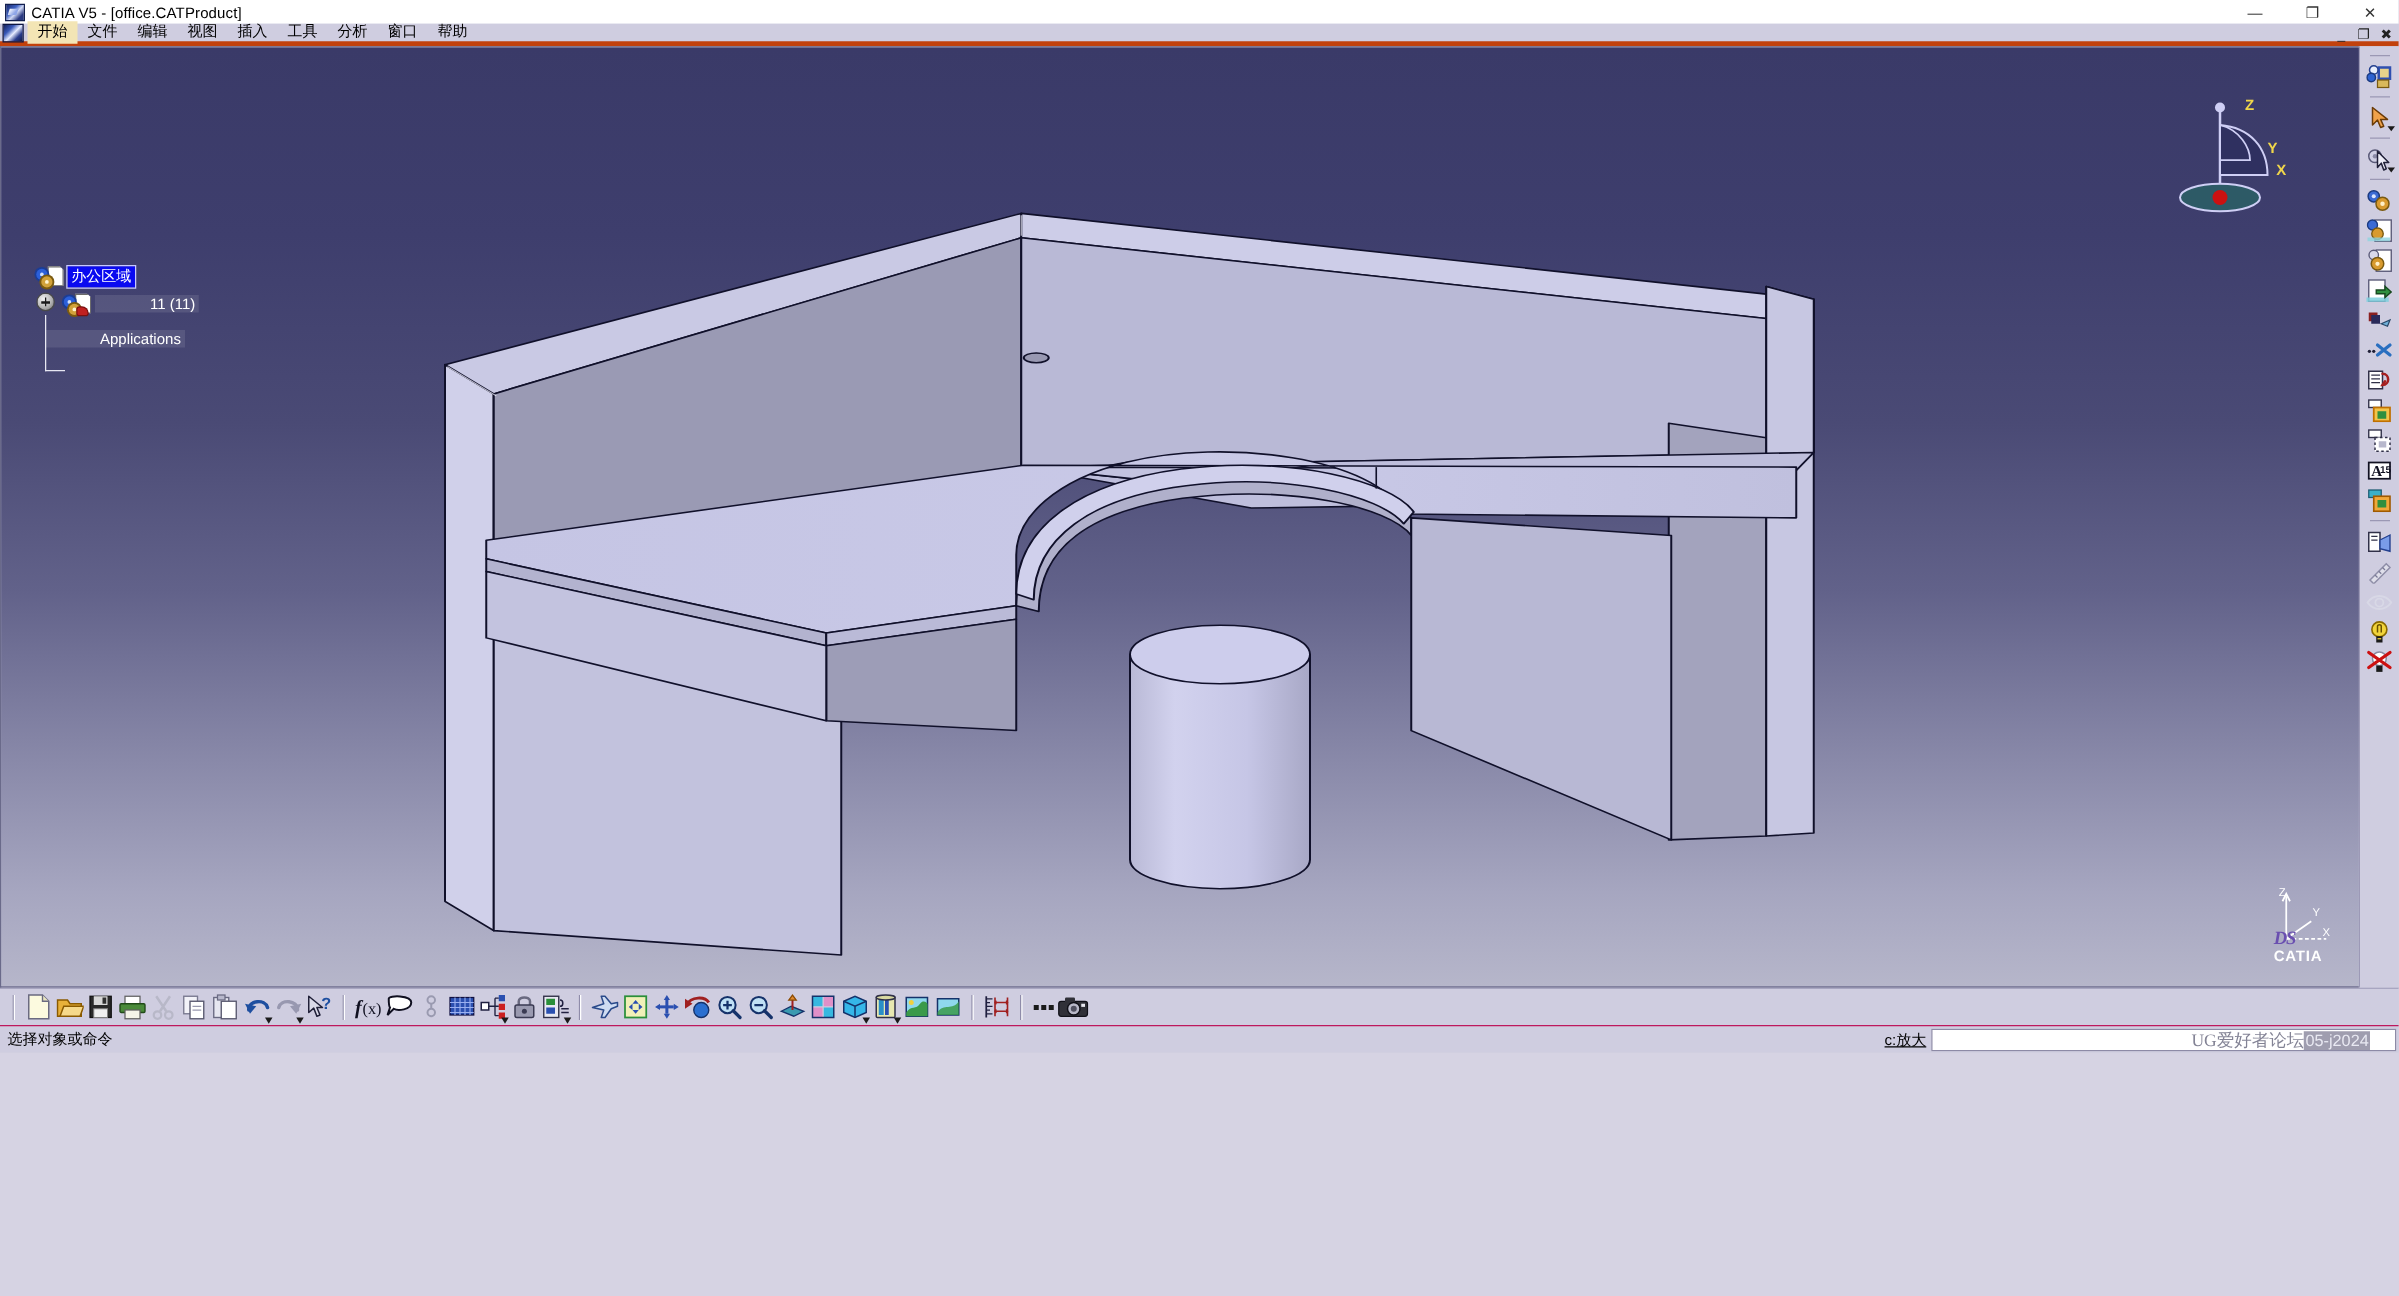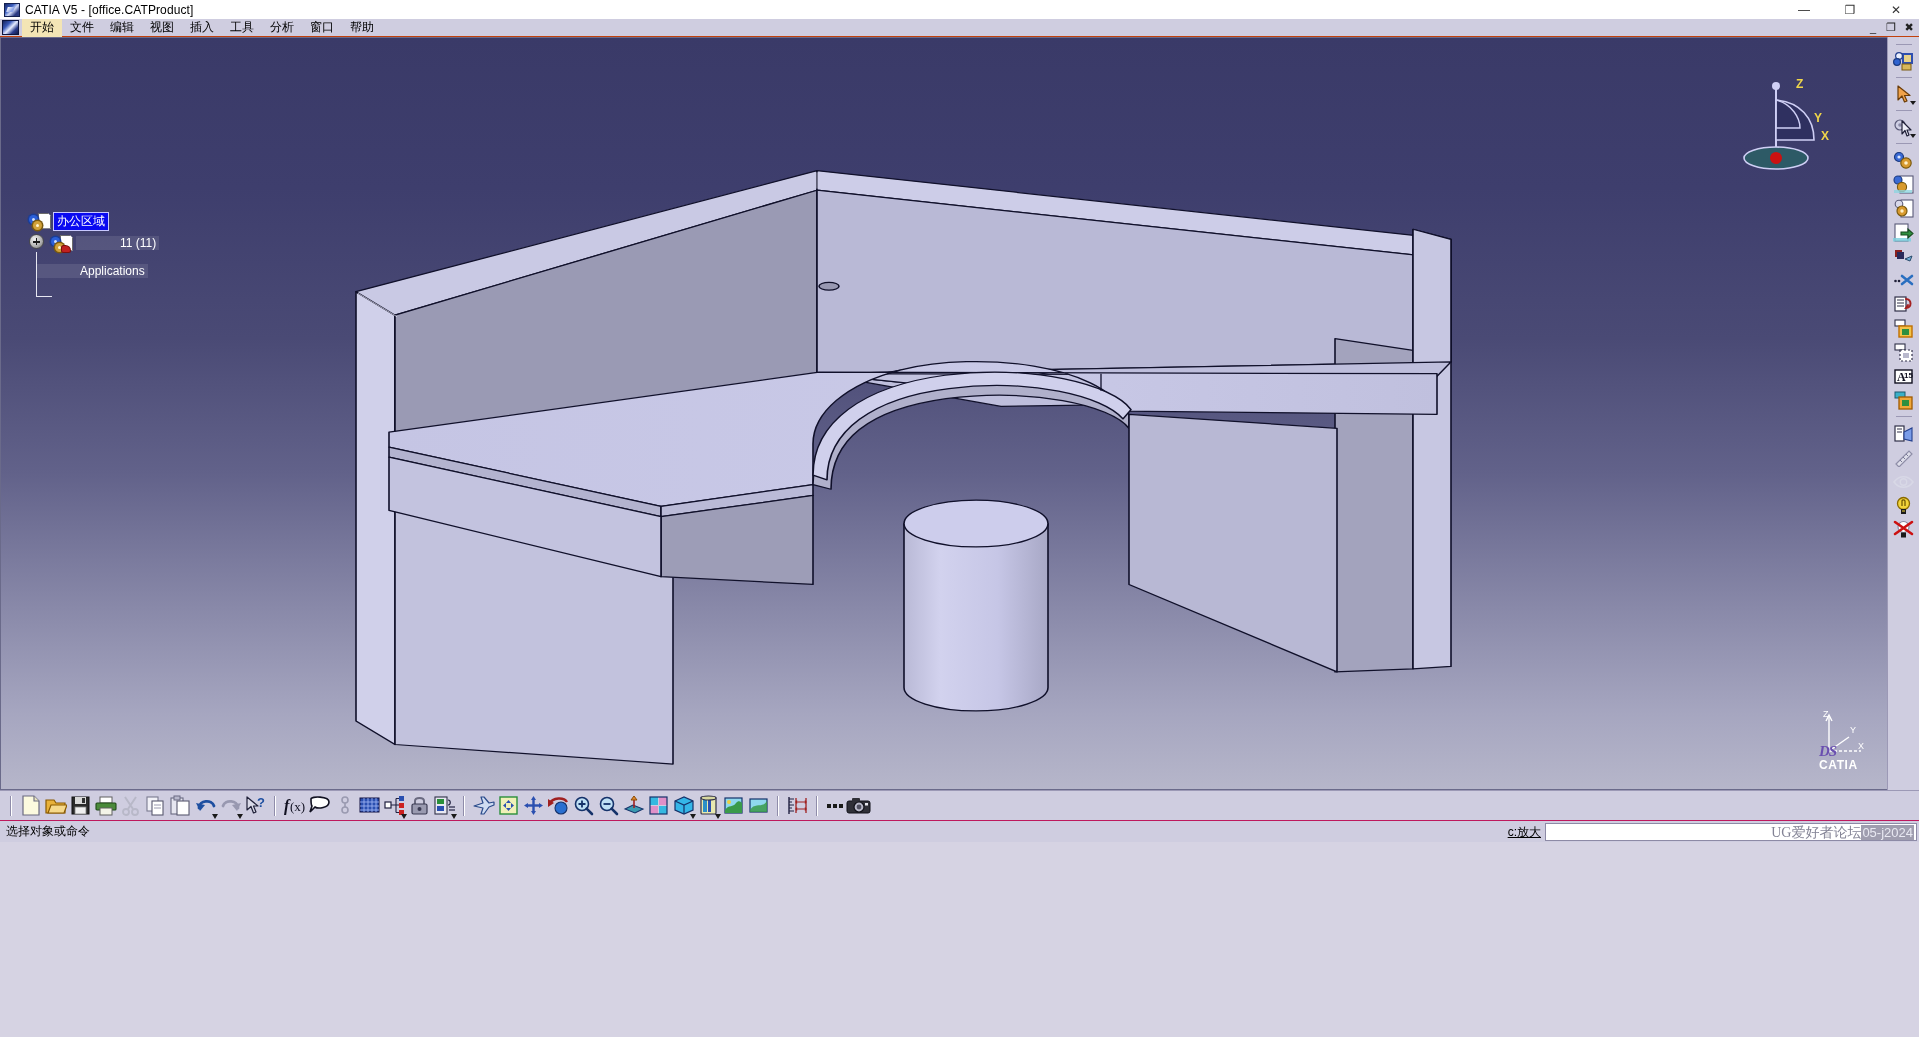--- a/index.html
+++ b/index.html
@@ -44,21 +44,21 @@
     width: 46px; height: 19px; display:flex; align-items:center; justify-content:center;
     font-size: 12px; color:#333; background: transparent;
   }
 
   
   .menubar {
     height: 18px;
     background: #cfcde0;
     display: flex; align-items: center;
     position: relative;
-    border-bottom: 1px solid #c2410c;
+    border-bottom: 4px solid #c2410c;
     flex: 0 0 auto;
   }
   .menubar .doc-icon {
     width: 17px; height: 15px; margin: 0 3px 0 2px;
     background: linear-gradient(135deg,#16235e 0%,#3858b8 30%,#e6ecff 52%,#2a3c8c 75%,#101a46 100%);
     border:1px solid #0d1540;
     position: relative; flex: 0 0 auto;
   }
   .menu-item {
     font-size: 12px; color: #000;
@@ -193,21 +193,21 @@
     border-top:1px solid #be185d;
   }
   .status-text { font-size:12px; color:#000; padding-left:6px; }
   .status-right { position:absolute; right:0; top:0; height:22px; display:flex; align-items:center;text-decoration:underline; }
   .status-label { font-size:12px; color:#000; margin-right:4px; }
   .status-field {
     width: 372px; height:18px; background:#fff; border:1px solid #8d8aa6;
     margin-right: 2px; position:relative;
   }
   .watermark {
-    position:absolute; right:2px; top:0px; height:18px; line-height:18px;
+    position:absolute; right:20px; top:0px; height:18px; line-height:18px;
     font-size:14px; color:#7d7d90; font-family:"Liberation Serif", serif;
     white-space:nowrap; opacity:.95;
   }
   .watermark .wm2 {
     background:#9a98ab; color:#e8e8f2; padding:0 1px;
     font-family:"Liberation Sans", sans-serif; font-size:13px;
   }
   .ds-logo {
     position:absolute; right:4px; bottom:24px; width:64px; height:22px;
     font-family:"Liberation Serif", serif; color:#ffffff;

